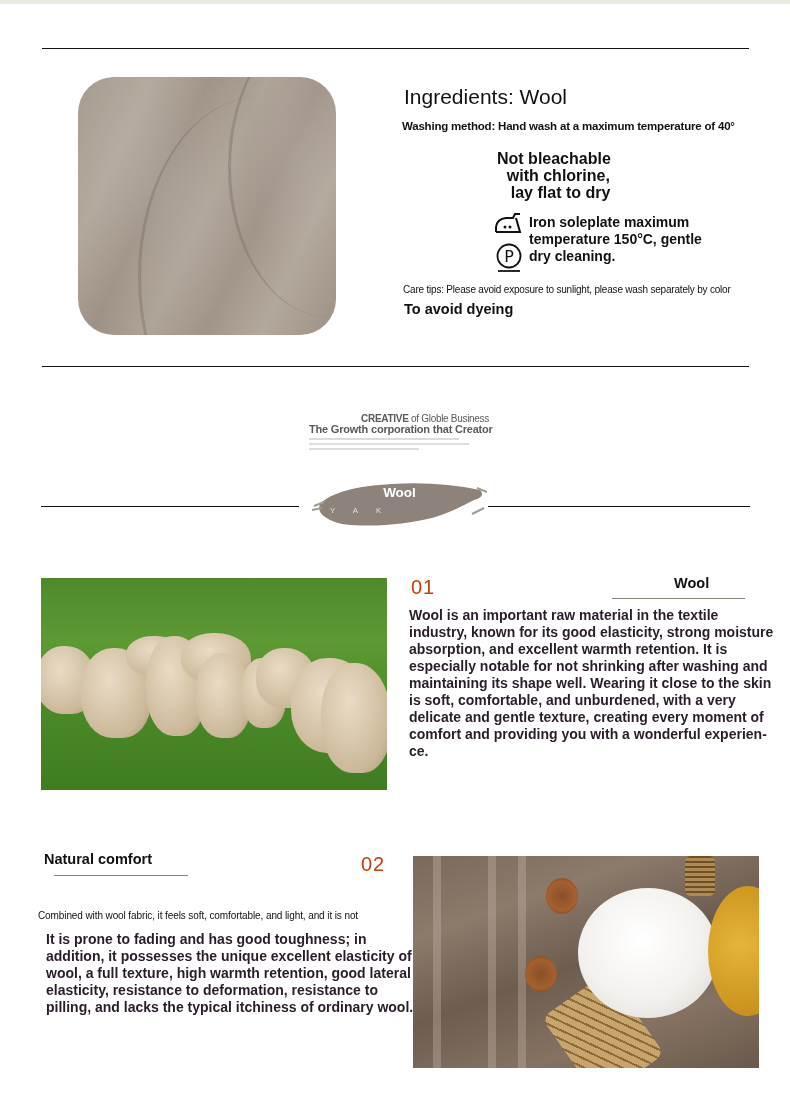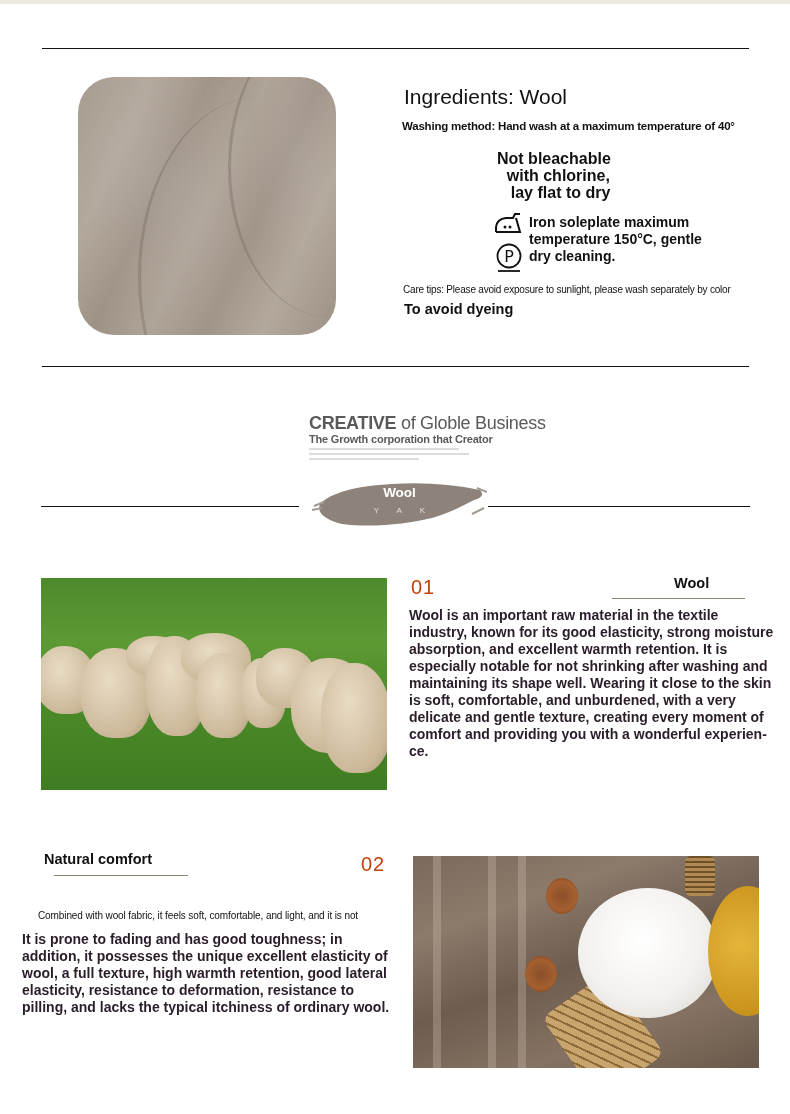--- a/index.html
+++ b/index.html
@@ -25,49 +25,49 @@
   .t-bleach { left: 497px; top: 150px; font-size: 16px; font-weight: bold; line-height: 17px; text-align: center; white-space: pre; }
   .t-iron { left: 529px; top: 214px; font-size: 14px; font-weight: bold; line-height: 17px; white-space: pre; }
   .t-caretips { left: 403px; top: 284px; font-size: 10px; letter-spacing: -0.2px; }
   .t-dyeing { left: 404px; top: 301px; font-size: 14.5px; font-weight: bold; }
 
   .icon-iron { position: absolute; left: 493px; top: 212px; width: 30px; height: 22px; }
   .icon-p { position: absolute; left: 495px; top: 243px; width: 28px; height: 30px; }
 
   
   .brand { position: absolute; left: 309px; top: 413px; width: 180px; color: #5a5a5a; }
-  .brand-l1 { font-size: 18px; font-weight: bold; letter-spacing: -0.3px; white-space: nowrap; }
+  .brand-l1 { font-size: 10px; font-weight: bold; letter-spacing: -0.3px; white-space: nowrap; text-align: right; }
   .brand-l1 .light { font-weight: normal; }
   .brand-l2 { font-size: 11px; font-weight: bold; margin-top: -1px; white-space: nowrap; letter-spacing: -0.2px; }
   .brand-fine { height: 2px; background: #dcdcdc; margin-top: 3px; width: 150px; }
   .brand-fine.b { width: 160px; }
   .brand-fine.c { width: 110px; }
 
   
   .brush { position: absolute; left: 312px; top: 478px; width: 175px; height: 52px; }
   .brush-title { position: absolute; left: 312px; top: 485px; width: 175px; text-align: center; color: #fff; font-size: 13.5px; font-weight: bold; }
-  .brush-sub { position: absolute; left: 312px; top: 506px; width: 175px; text-align: center; color: #e4ddd6; font-size: 8px; letter-spacing: 18px; text-indent: 18px; }
+  .brush-sub { position: absolute; left: 312px; top: 506px; width: 175px; text-align: left; color: #e4ddd6; font-size: 8px; letter-spacing: 18px; text-indent: 18px; }
 
   
   .sheep-photo { position: absolute; left: 41px; top: 578px; width: 346px; height: 212px; overflow: hidden;
     background: linear-gradient(180deg, #4e8a2c 0%, #5d9a34 30%, #4b8a28 60%, #3f7c22 100%); }
   .sheep { position: absolute; border-radius: 45% 50% 40% 45%; background: radial-gradient(ellipse at 40% 35%, #e9dcc5, #cbb899 70%, #a99577 100%); }
 
   .num { position: absolute; color: #c2410c; font-size: 20px; letter-spacing: 1px; }
   .n01 { left: 411px; top: 576px; }
   .n02 { left: 361px; top: 853px; }
 
   .sec-label { position: absolute; font-size: 14.5px; font-weight: bold; color: #111; white-space: nowrap; }
   .lbl-wool { left: 674px; top: 575px; }
   .lbl-natural { left: 44px; top: 851px; }
   .sec-underline { position: absolute; height: 1px; background: #8a8478; }
 
   .para { position: absolute; color: #2a1d2a; font-size: 14px; font-weight: bold; line-height: 17px; }
   .para-wool { left: 409px; top: 607px; width: 370px; }
-  .para-natural { left: 22px; top: 931px; width: 372px; }
+  .para-natural { left: 46px; top: 931px; width: 372px; }
   .small-natural { position: absolute; left: 38px; top: 910px; font-size: 10px; color: #111; white-space: nowrap; letter-spacing: -0.1px; }
 
   
   .yarn-photo { position: absolute; left: 413px; top: 856px; width: 346px; height: 212px; overflow: hidden;
     background: linear-gradient(160deg, #7b6a5c 0%, #8c7a6b 25%, #6d5d50 50%, #857262 75%, #6a594b 100%); }
   .yarn-photo .stripe { position: absolute; top: 0; height: 100%; width: 8px; background: rgba(200,185,175,0.35); }
   .yarn-photo .ball-white { position: absolute; left: 165px; top: 32px; width: 140px; height: 130px; border-radius: 50%;
     background: radial-gradient(circle at 45% 40%, #ffffff, #f3f1ee 55%, #d8d4cf 100%); }
   .yarn-photo .ball-yellow { position: absolute; left: 295px; top: 30px; width: 80px; height: 130px; border-radius: 50%;
     background: radial-gradient(circle at 40% 45%, #e6b53a, #c9921c 80%); }

